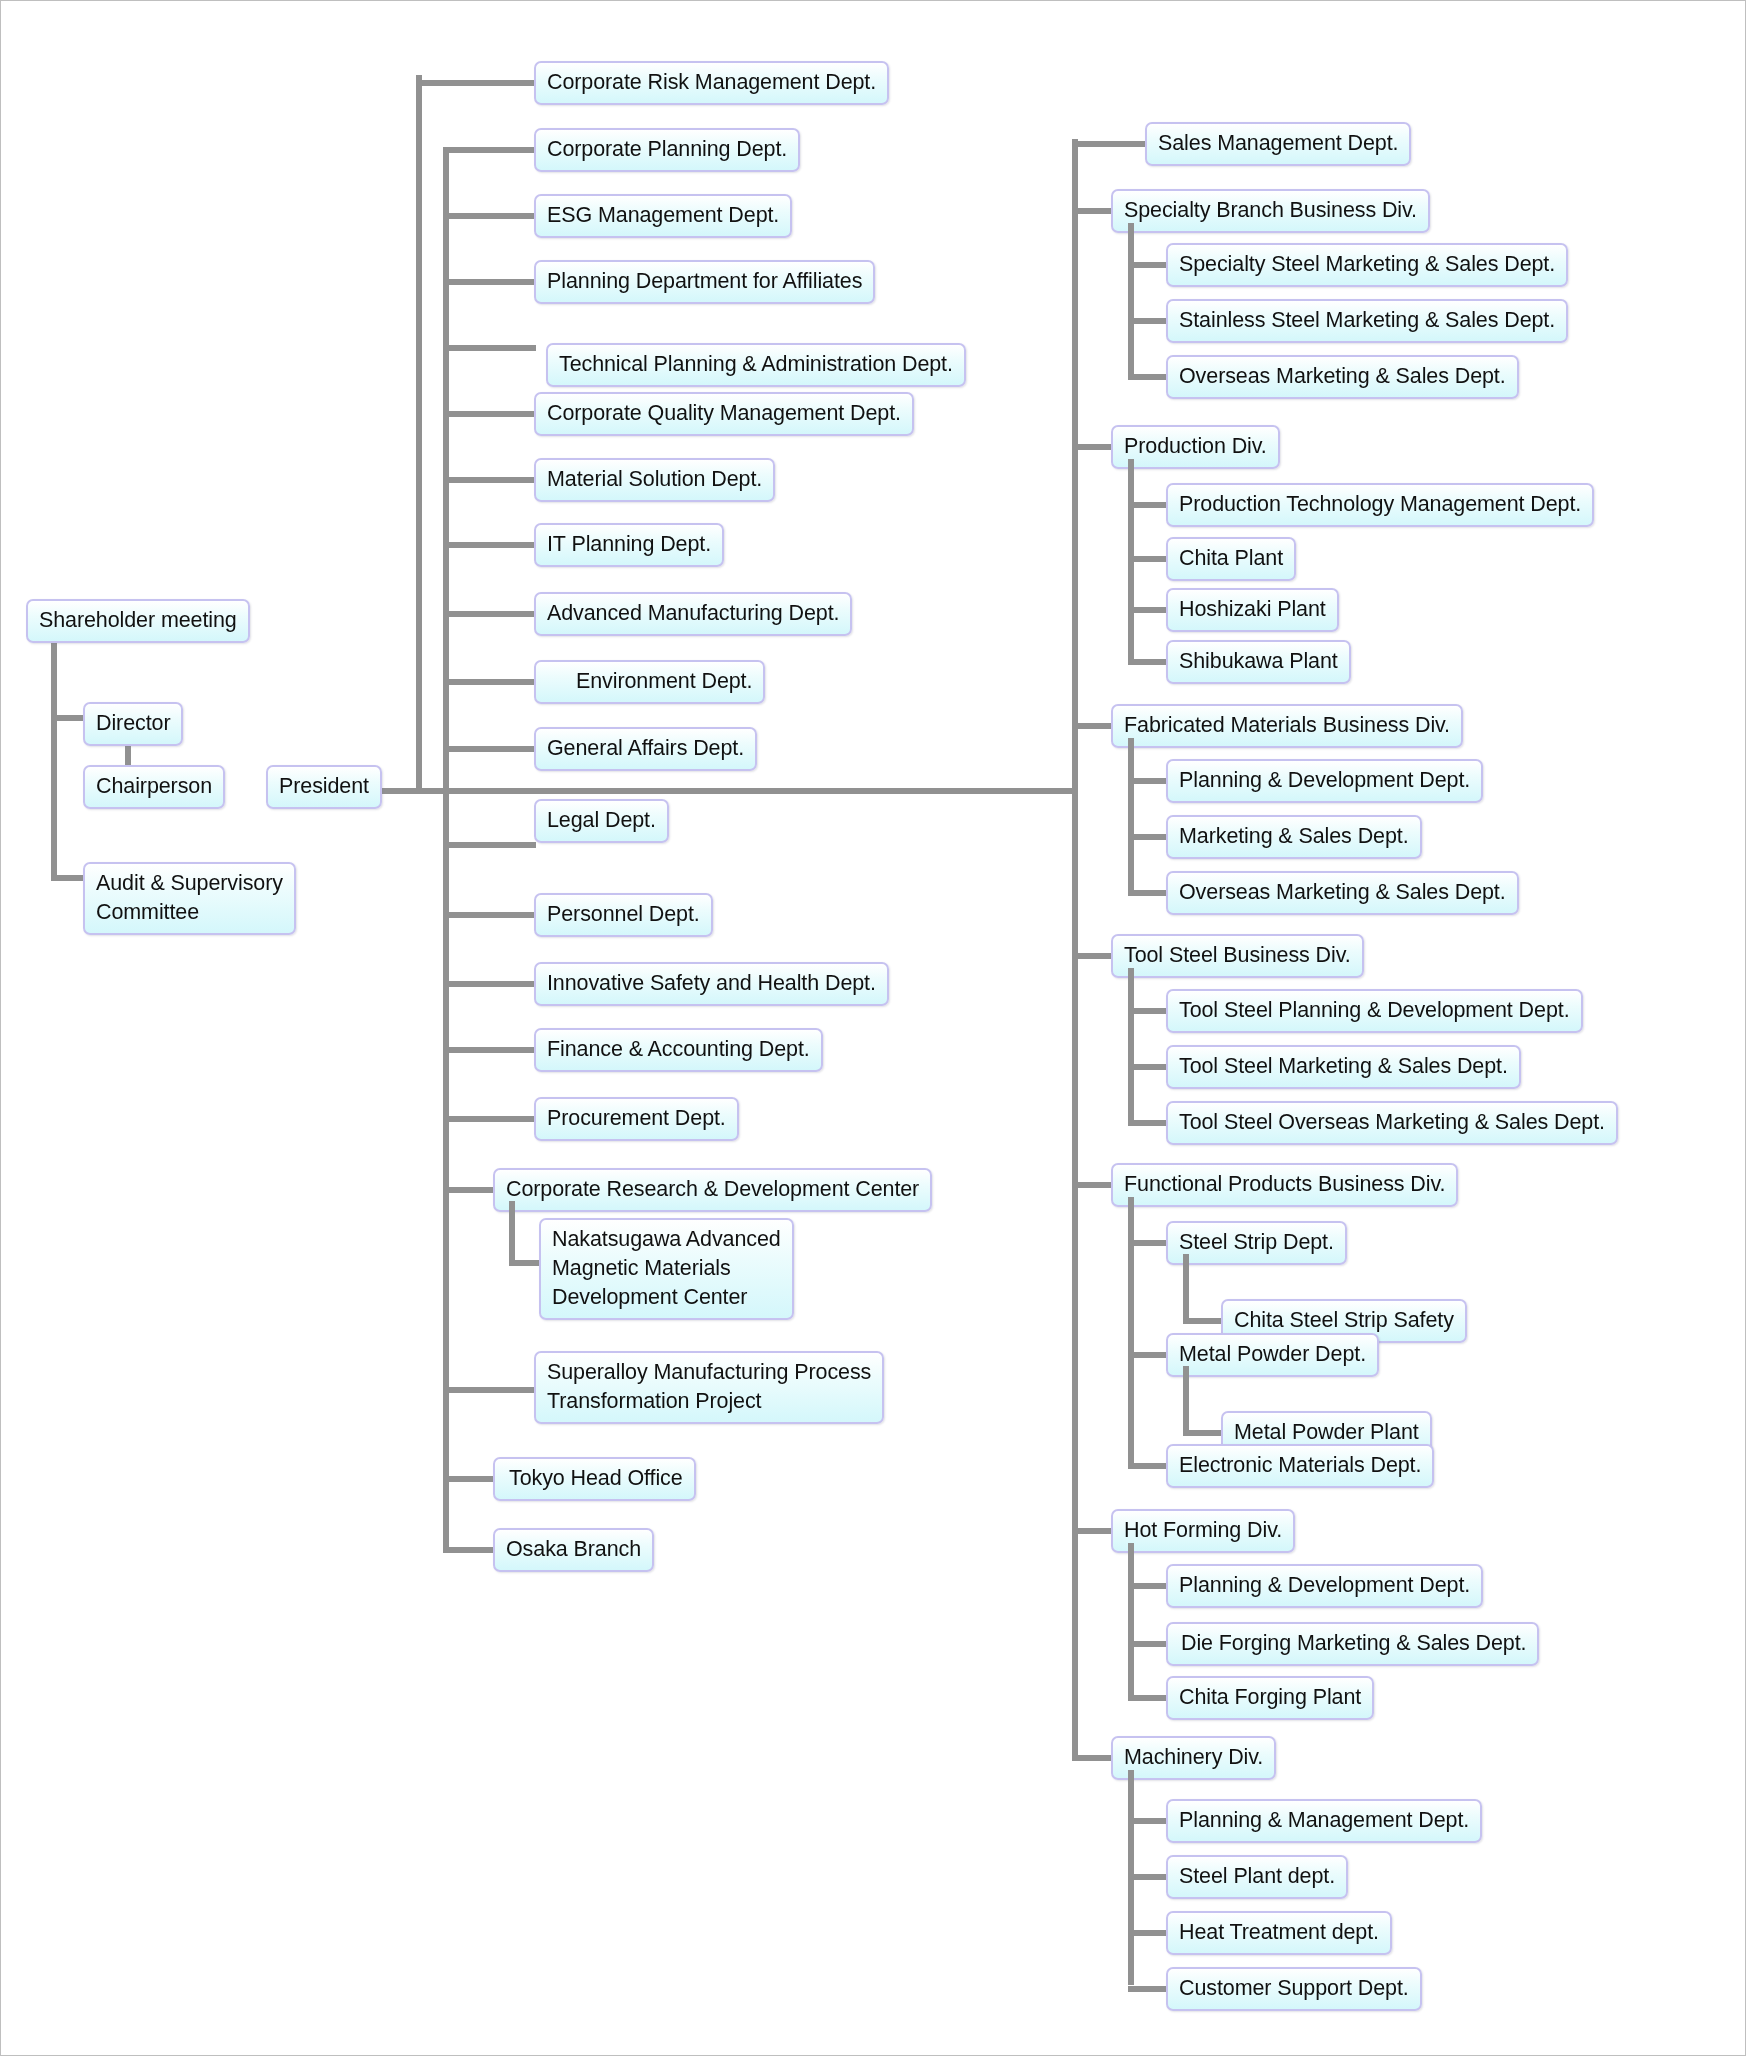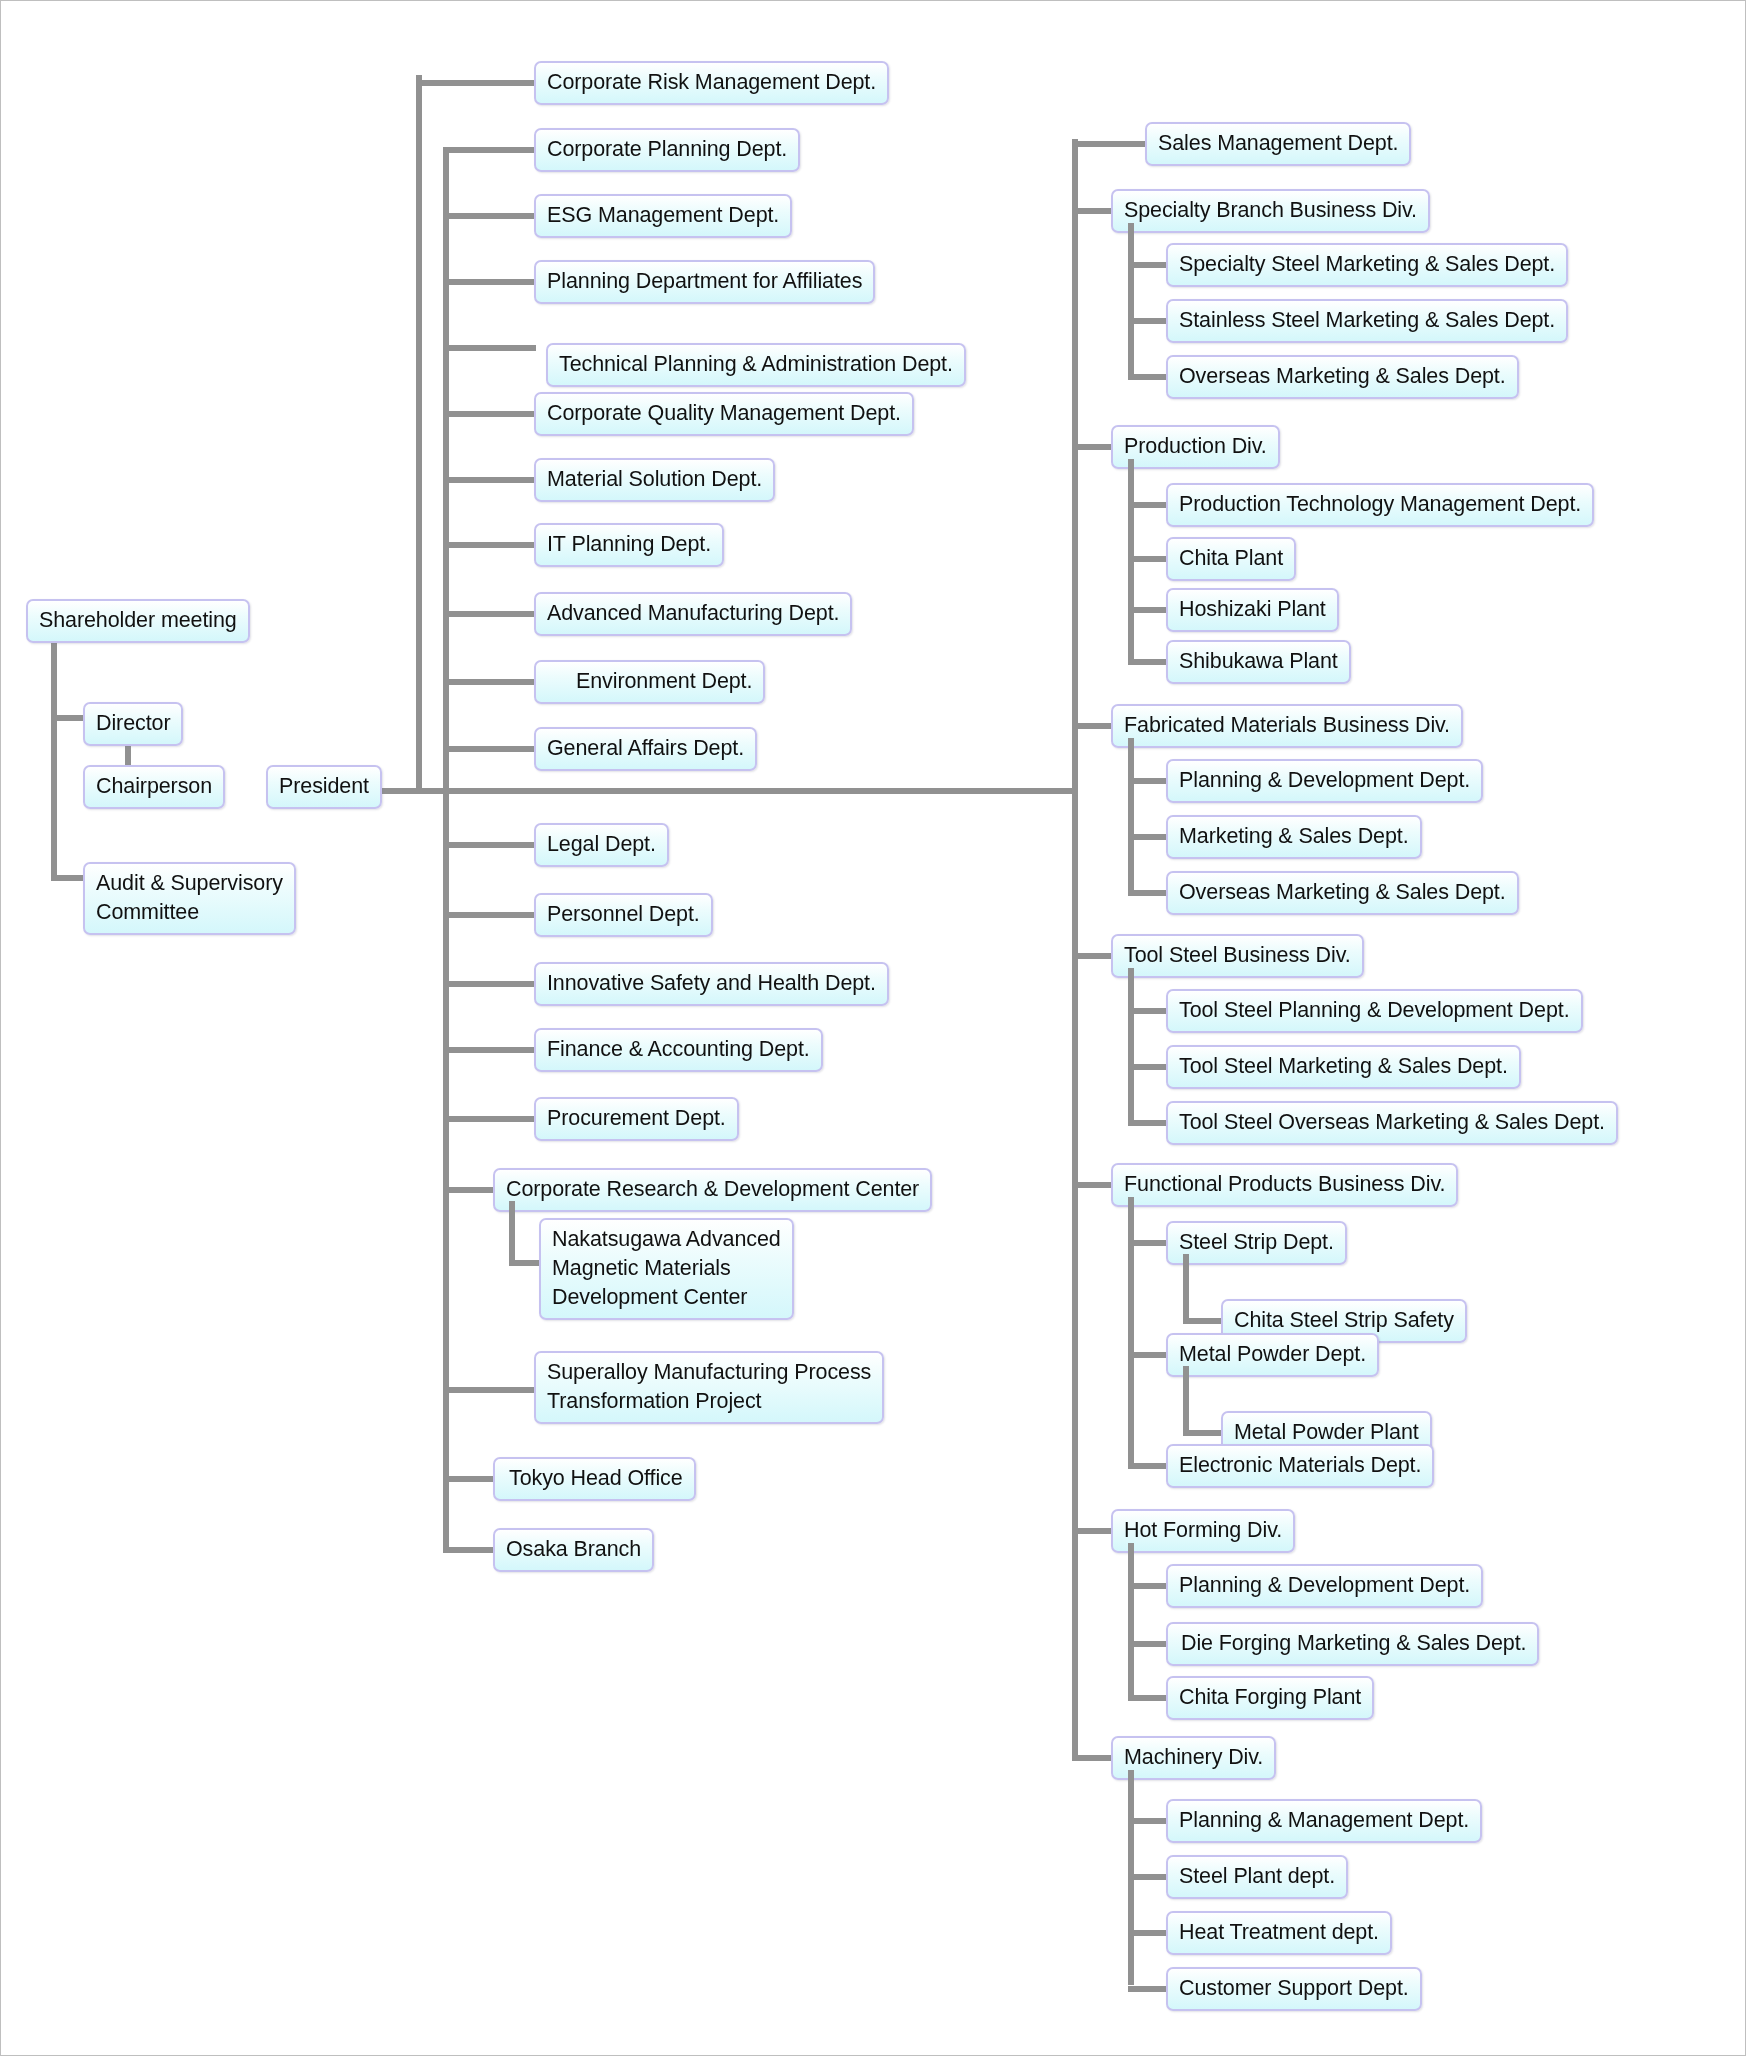--- a/index.html
+++ b/index.html
@@ -93,21 +93,21 @@
   <div class="ln" style="left:442px; top:610px; width:93px; height:6px;"></div>
   <div class="node" style="left:533px; top:591px;">Advanced Manufacturing Dept.</div>
 
   <div class="ln" style="left:442px; top:678px; width:93px; height:6px;"></div>
   <div class="node" style="left:533px; top:659px;padding-left:40px;">Environment Dept.</div>
 
   <div class="ln" style="left:442px; top:745px; width:93px; height:6px;"></div>
   <div class="node" style="left:533px; top:726px;">General Affairs Dept.</div>
 
   <div class="ln" style="left:442px; top:841px; width:93px; height:6px;"></div>
-  <div class="node" style="left:533px; top:822px;">Legal Dept.</div>
+  <div class="node" style="left:533px; top:798px;">Legal Dept.</div>
 
   <div class="ln" style="left:442px; top:911px; width:93px; height:6px;"></div>
   <div class="node" style="left:533px; top:892px;">Personnel Dept.</div>
 
   <div class="ln" style="left:442px; top:980px; width:93px; height:6px;"></div>
   <div class="node" style="left:533px; top:961px;">Innovative Safety and Health Dept.</div>
 
   <div class="ln" style="left:442px; top:1046px; width:93px; height:6px;"></div>
   <div class="node" style="left:533px; top:1027px;">Finance &amp; Accounting Dept.</div>
 

